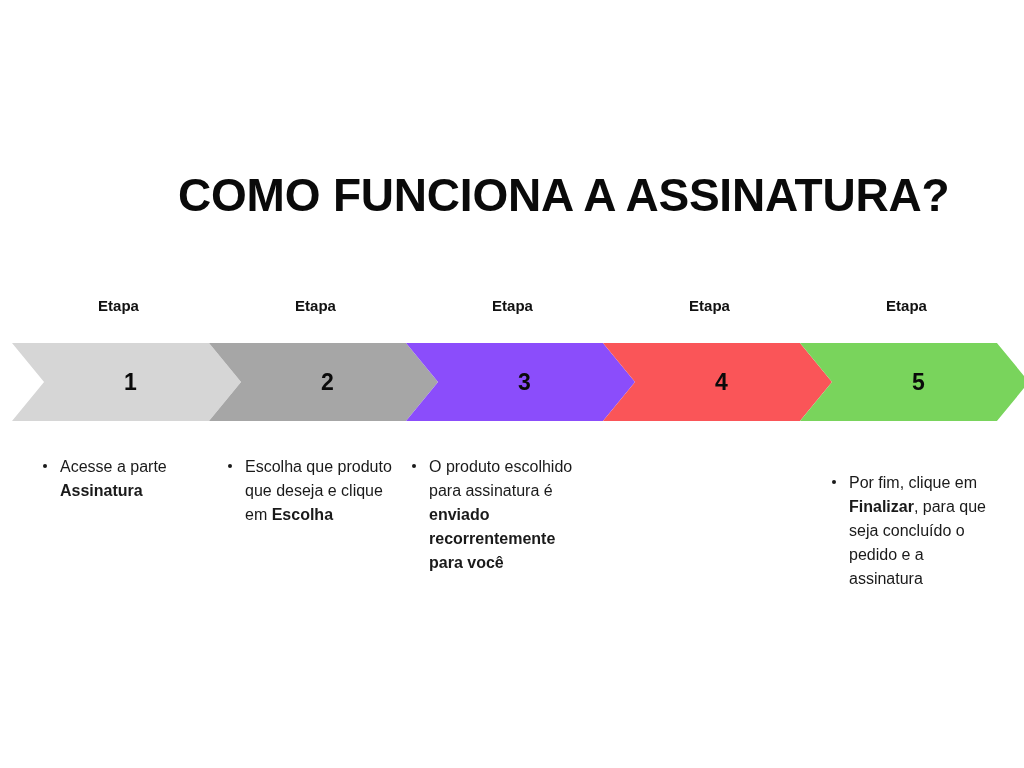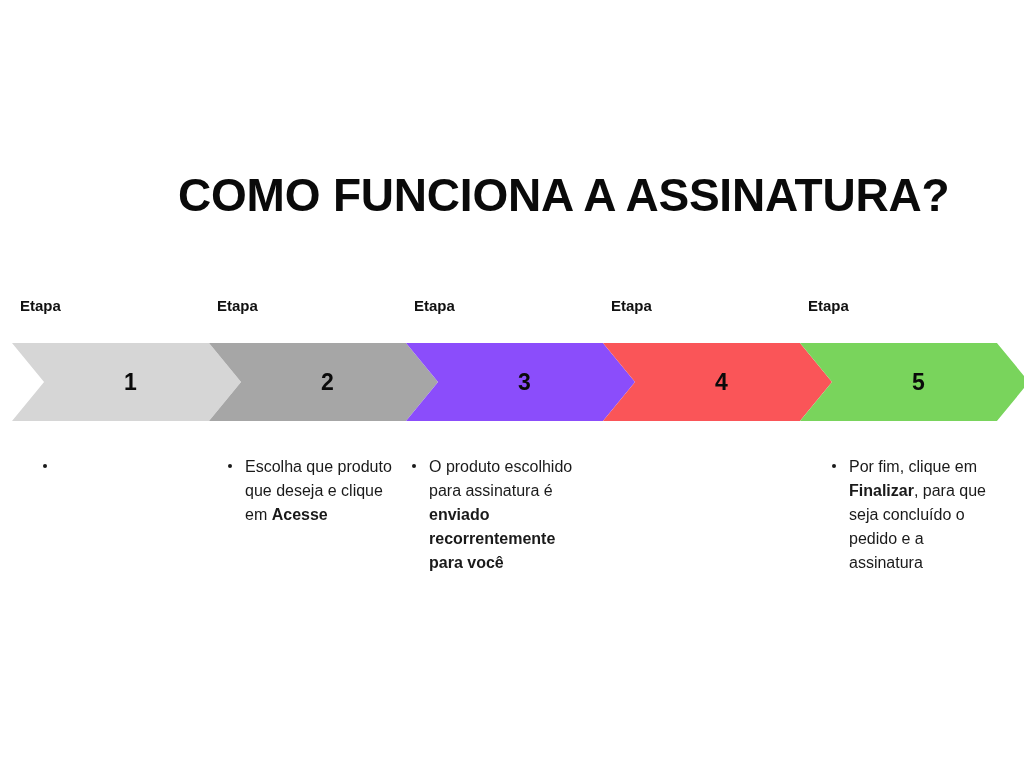--- a/index.html
+++ b/index.html
@@ -36,20 +36,21 @@
     left: 0;
     top: 296px;
     width: 1024px;
     height: 140px;
   }
 
   .step-label {
     position: absolute;
     top: 0;
     width: 197px;
+    text-align: center;
     font-size: 15px;
     font-weight: bold;
     color: #111111;
     line-height: 20px;
   }
 
   .chevron-row {
     position: absolute;
     left: 0;
     top: 47px;
@@ -136,33 +137,34 @@
     <div class="chevron" style="left: 800px; background: rgb(121, 212, 92);">
       <span class="num">5</span>
     </div>
   </div>
 </div>
 
 <div class="bullets-row">
   <div class="bullet-col" style="left:43px; width:168px;">
     <div class="bullet-item">
       <span class="dot"></span>
+      <span class="text">Acesse a parte <b>Assinatura</b></span>
     </div>
   </div>
   <div class="bullet-col" style="left:228px; width:168px;">
     <div class="bullet-item">
       <span class="dot"></span>
-      <span class="text">Escolha que produto que deseja e clique em <b>Acesse</b></span>
+      <span class="text">Escolha que produto que deseja e clique em <b>Escolha</b></span>
     </div>
   </div>
   <div class="bullet-col" style="left:412px; width:178px;">
     <div class="bullet-item">
       <span class="dot"></span>
       <span class="text">O produto escolhido para assinatura é <b>enviado recorrentemente para você</b></span>
     </div>
   </div>
-  <div class="bullet-col" style="left:832px; width:160px;">
+  <div class="bullet-col" style="left:832px; width:160px;margin-top:16px;">
     <div class="bullet-item">
       <span class="dot"></span>
       <span class="text">Por fim, clique em <b>Finalizar</b>, para que seja concluído o pedido e a assinatura</span>
     </div>
   </div>
 </div>
 
 </body></html>

